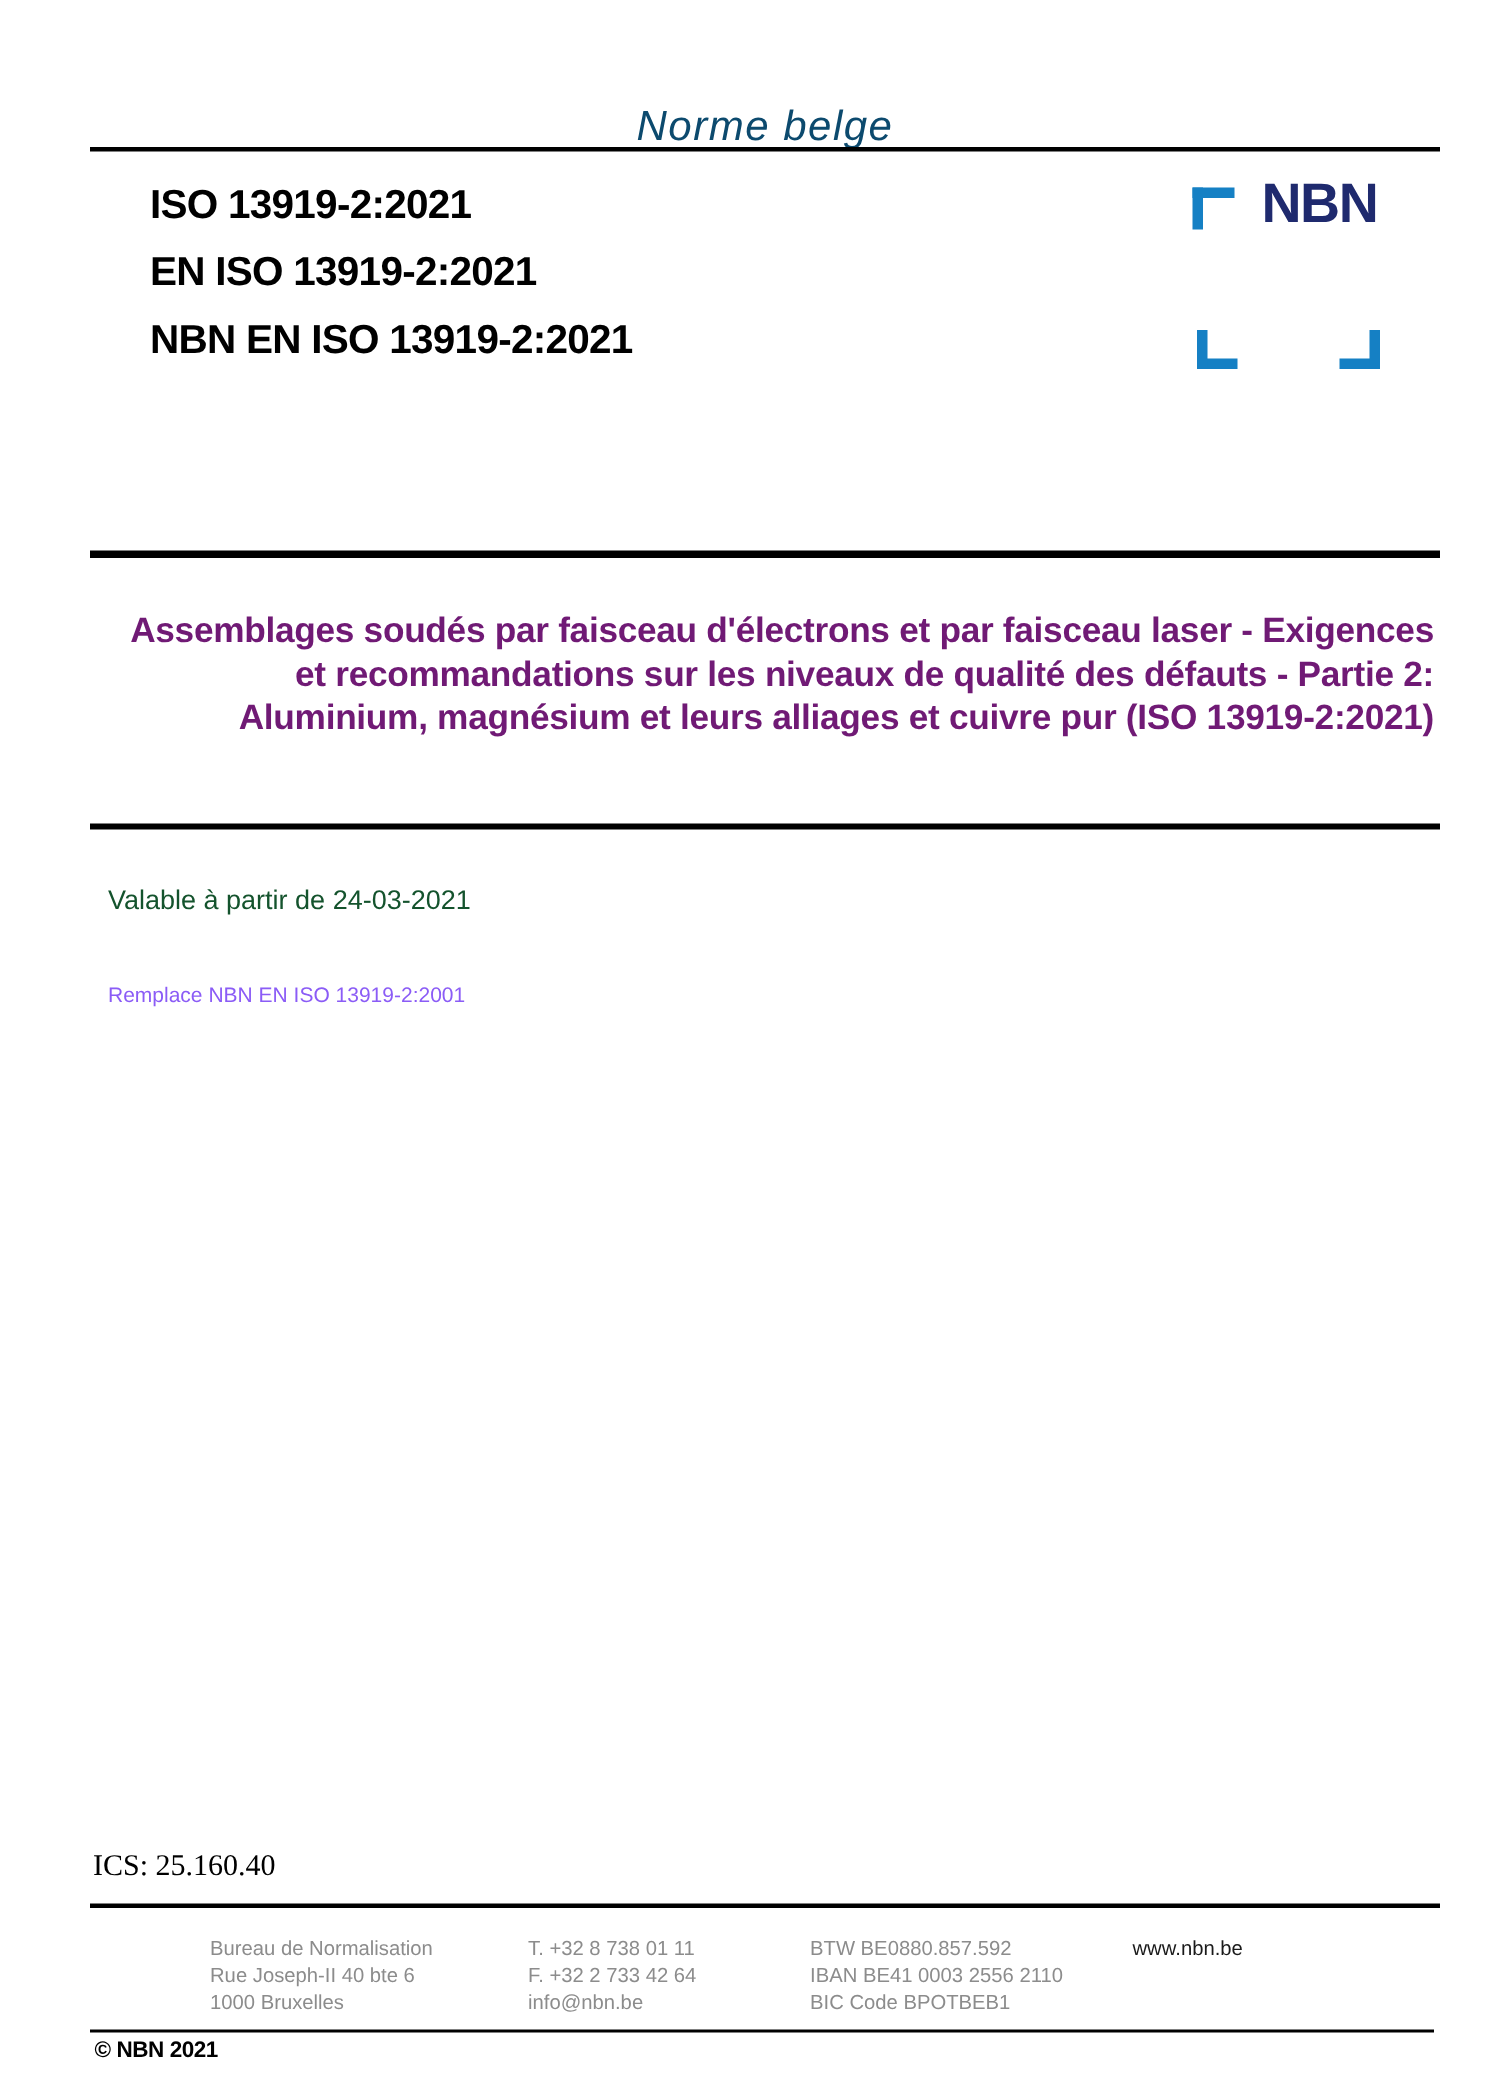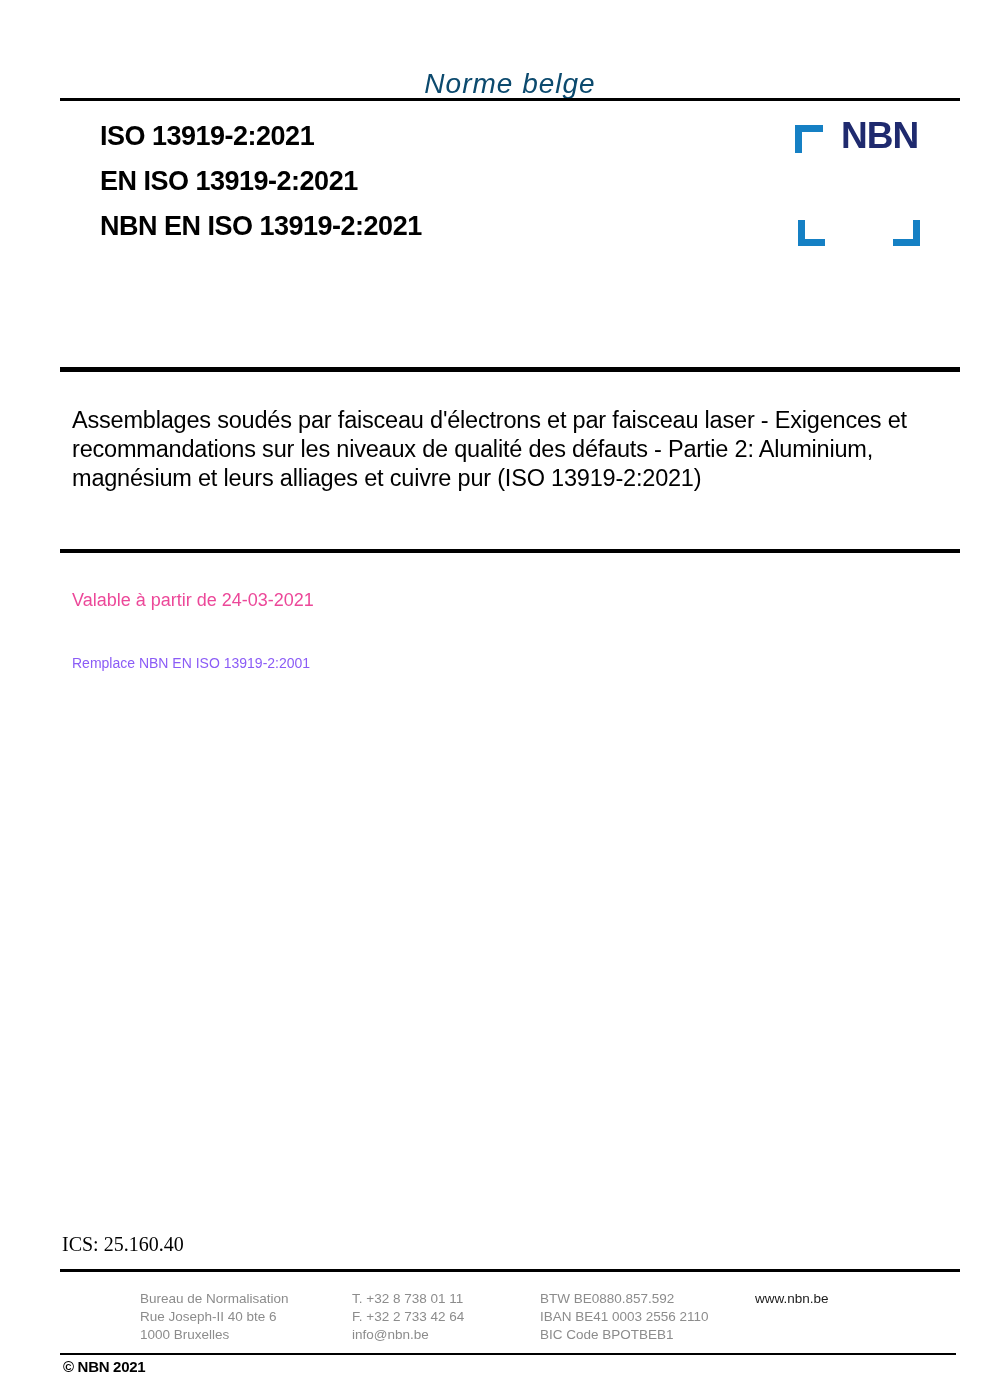--- a/index.html
+++ b/index.html
@@ -65,27 +65,28 @@
     letter-spacing: -1px;
   }
 
   
   .doc-title {
     position: absolute;
     top: 406px;
     left: 72px;
     width: 884px;
     font-size: 23.5px;
-    font-weight: normal;
-    color: #000000;
+    font-weight: bold;
+    color: #701a75;
     line-height: 29px;
     letter-spacing: -0.2px;
+    text-align: right;
   }
 
-  .validity  { position: absolute; top: 590px; left: 72px; font-size: 18px; color: #ec4899; }
+  .validity  { position: absolute; top: 590px; left: 72px; font-size: 18px; color: #14532d; }
   .replaces  { position: absolute; top: 655px; left: 72px; font-size: 14px; color: #8b5cf6; }
 
   .ics {
     position: absolute; top: 1233px; left: 62px;
     font-family: "Liberation Serif", serif;
     font-size: 20px; color: #000; text-align: center;
   }
 
   
   .footer-cols { position: absolute; top: 1290px; left: 0; width: 992px; }

